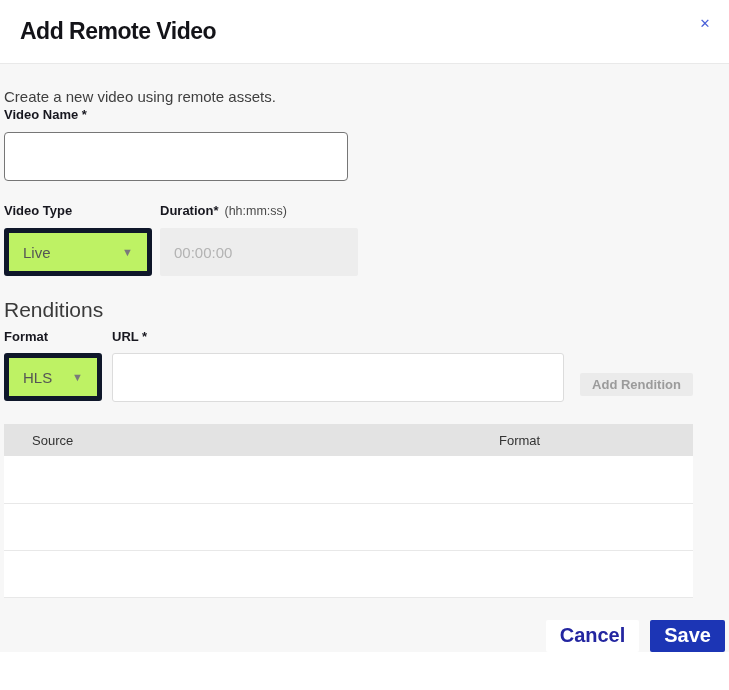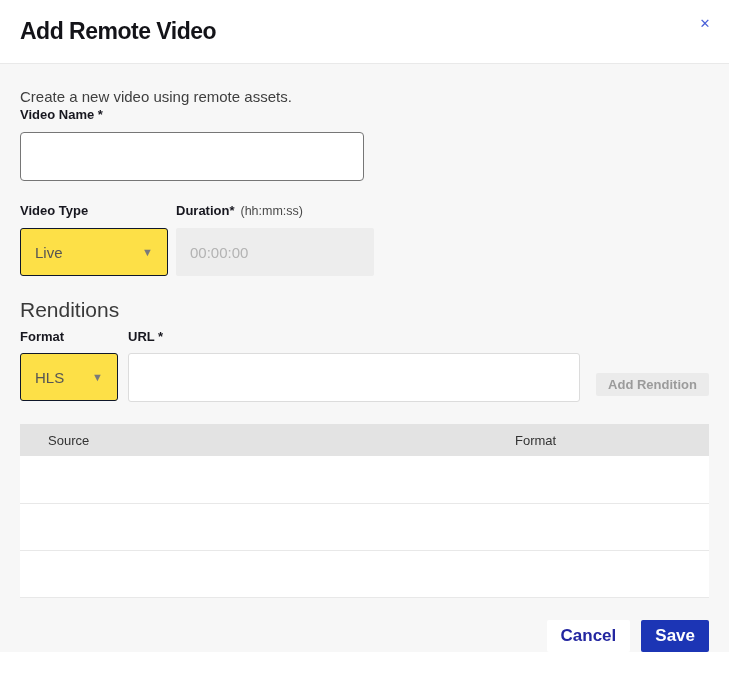--- a/index.html
+++ b/index.html
@@ -32,21 +32,21 @@
     display: flex; align-items: center; justify-content: center;
     color: #4a61d8; font-size: 13px; line-height: 1;
     cursor: pointer;
     background: none; border: none;
   }
 
   
   .modal-body {
     background: #f7f7f7;
     flex: 1 1 auto;
-    padding: 0 20px;
+    padding: 0 4px;
   }
   .description { margin-top: 24px; font-size: 15px; color: #3f3f3f; }
 
   .field-label { font-size: 13px; font-weight: bold; color: #17171f; }
   .label-hint { font-size: 12.5px; font-weight: normal; color: #4a4a4a; margin-left: 6px; }
 
   .video-name-label { margin-top: 26px; }
   .video-name-input {
     display: block;
     margin-top: 9px;
@@ -60,22 +60,22 @@
   }
 
   .two-col { display: flex; gap: 8px; margin-top: 22px; }
   .col-type { width: 148px; }
   .col-duration { width: 198px; }
   .two-col .field-label { display: block; height: 16px; }
 
   .select-box {
     margin-top: 9px;
     height: 48px;
-    background: #fde047;
-    border: 1px solid #0f172a;
+    background: #bef264;
+    border: 5px solid #0f172a;
     border-radius: 3px;
     display: flex; align-items: center; justify-content: space-between;
     padding: 0 14px;
     font-size: 15px; color: #555;
     cursor: pointer;
   }
   .select-caret { font-size: 11px; color: #7a7a7a; }
 
   .duration-input {
     margin-top: 9px;
@@ -129,21 +129,21 @@
   }
 
   
   .modal-footer {
     display: flex; justify-content: flex-end; gap: 11px;
     margin-top: 22px;
   }
   .btn {
     height: 32px; padding: 0 14px;
     border: none; border-radius: 2px;
-    font-size: 17px; font-weight: bold;
+    font-size: 20px; font-weight: bold;
     font-family: "Liberation Sans", sans-serif;
     cursor: pointer;
   }
   .btn-cancel { background: #ffffff; color: #2326a0; }
   .btn-save { background: #1c35b5; color: #ffffff; }
 </style>
 </head>
 <body>
 
 <div class="modal">

